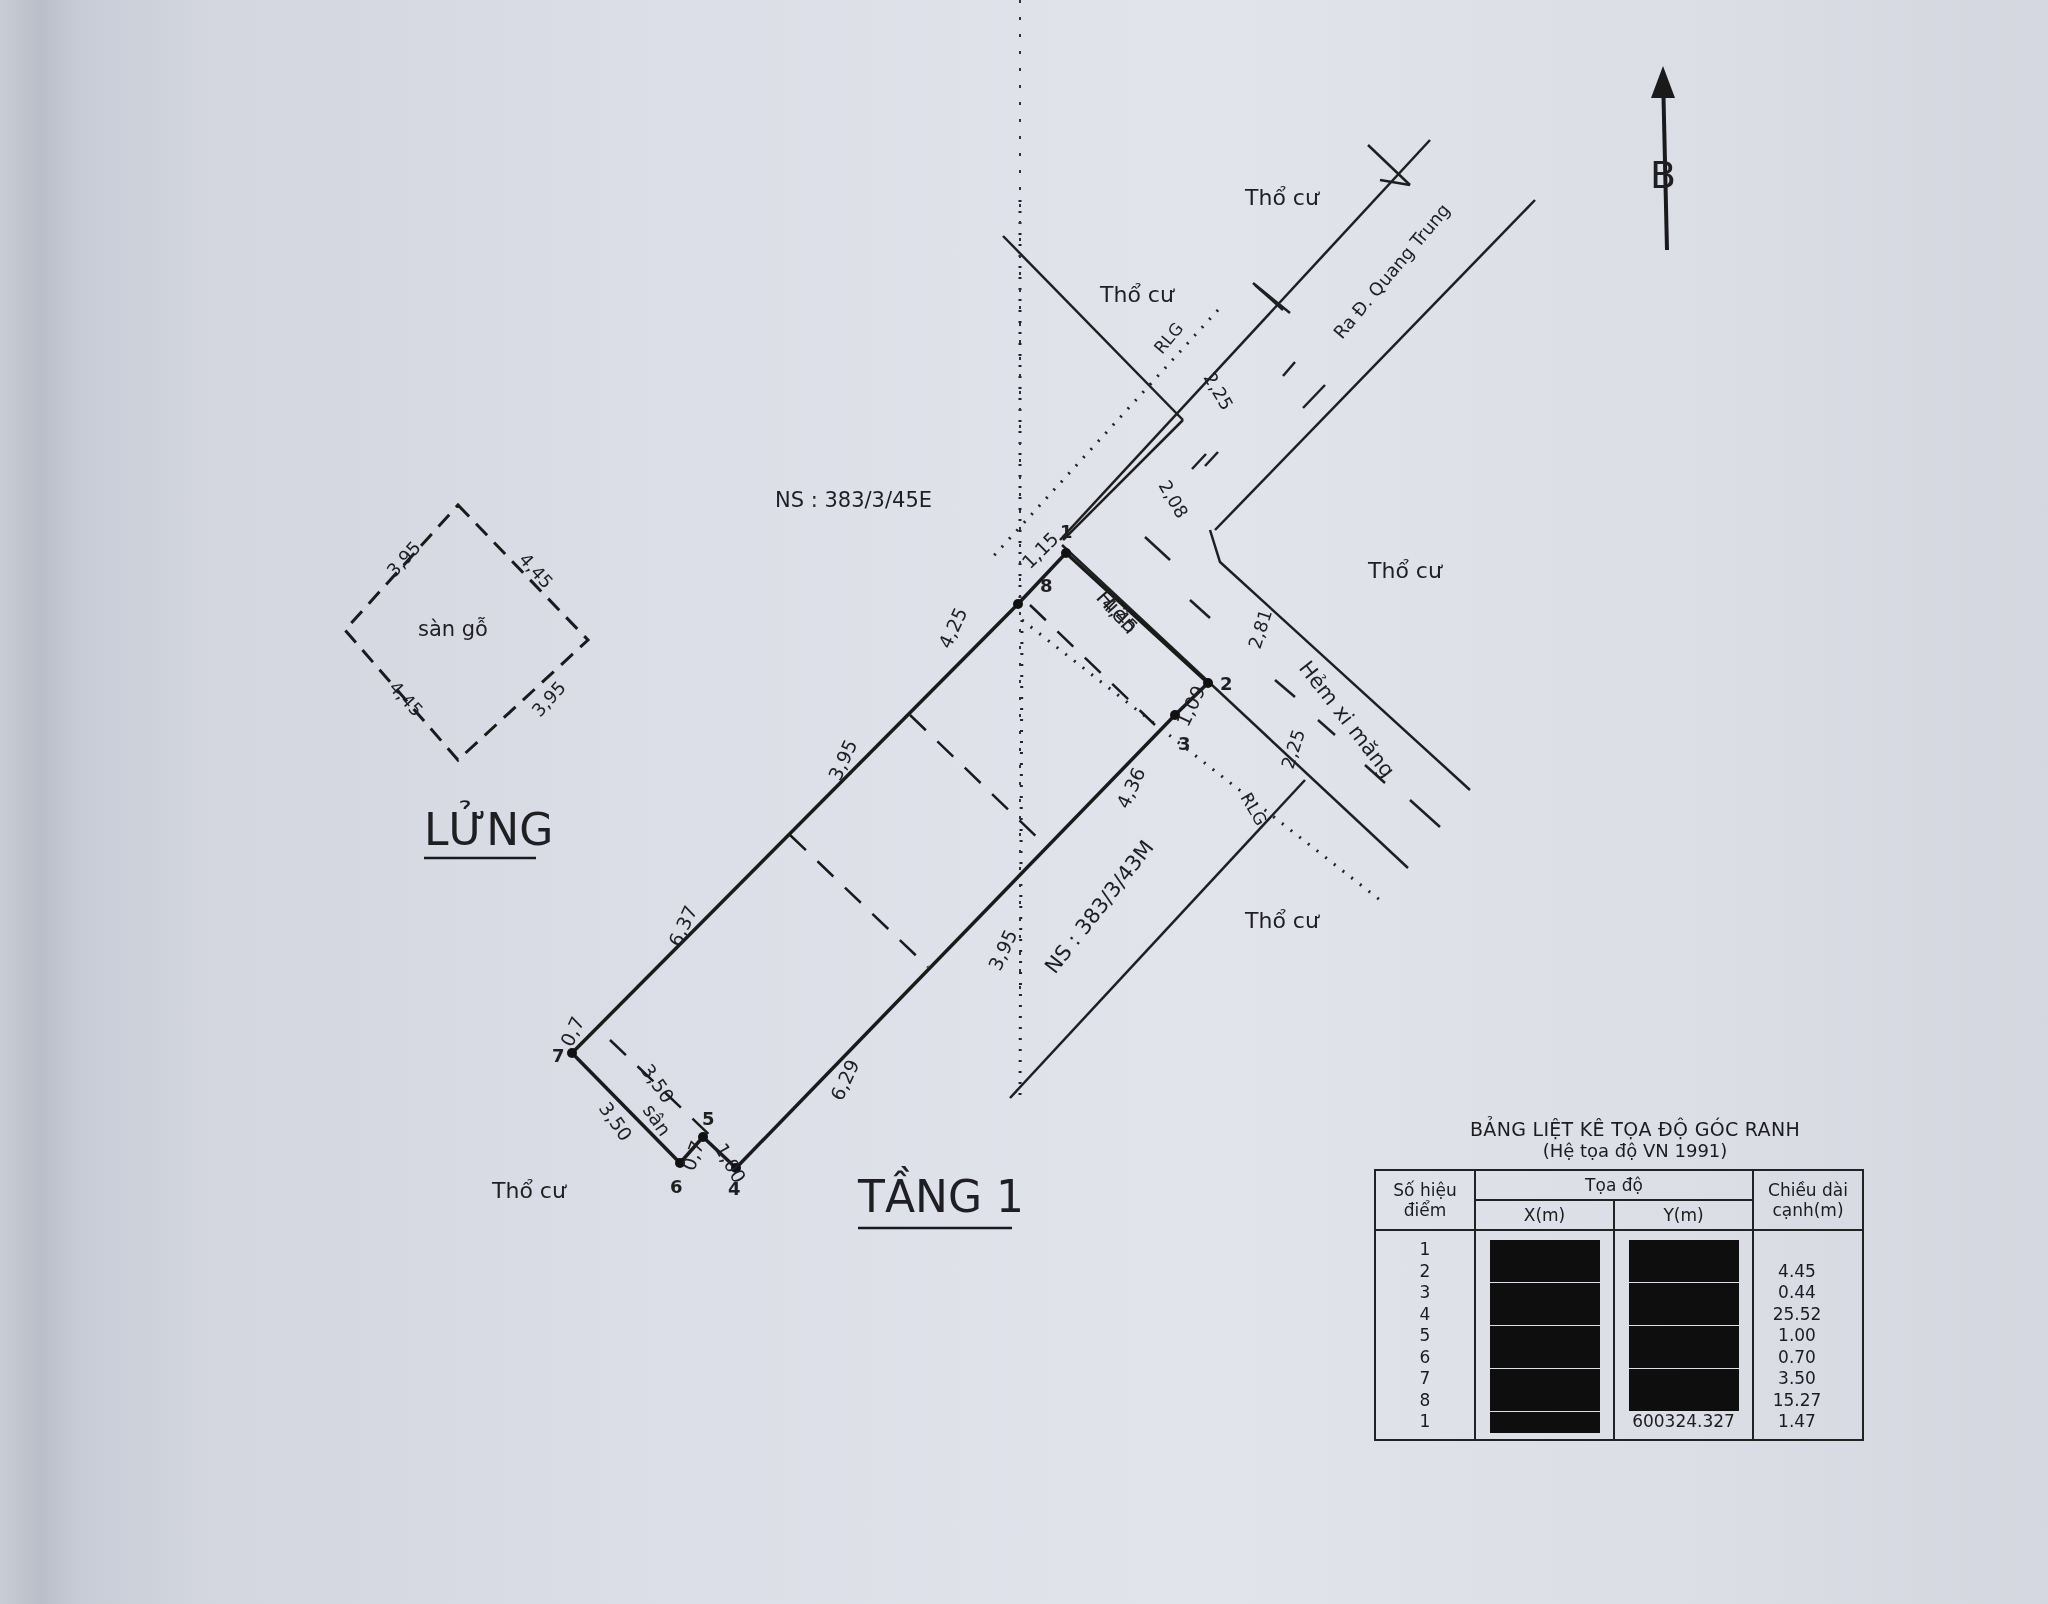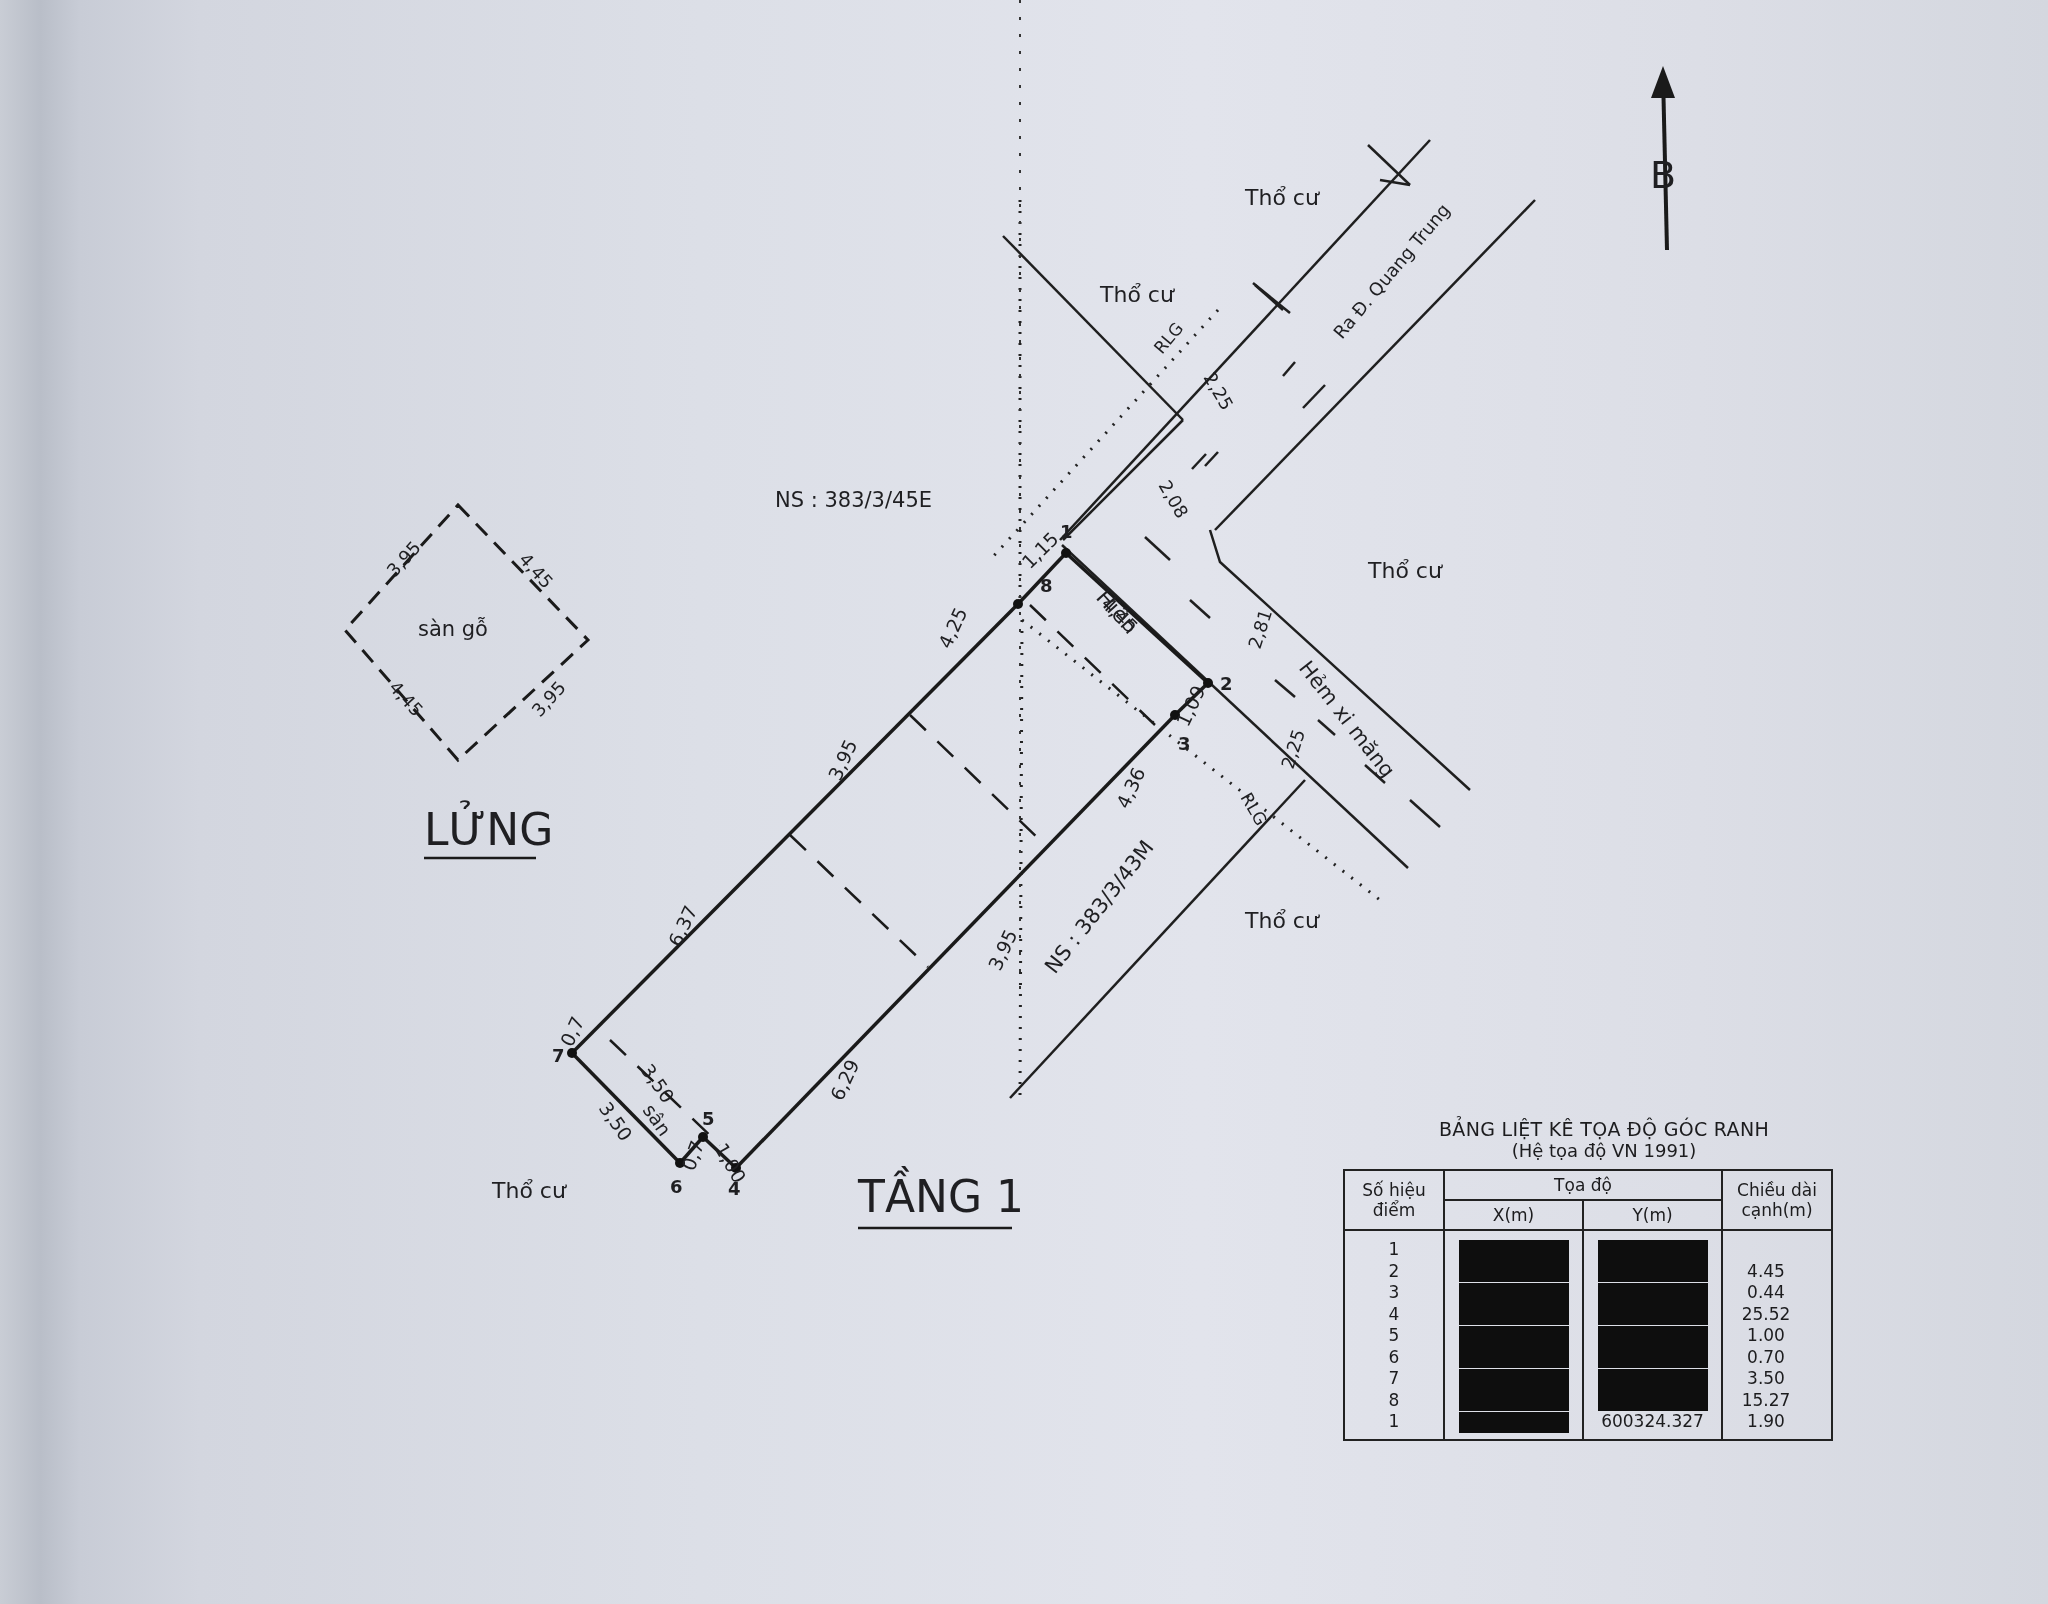--- a/index.html
+++ b/index.html
@@ -7,21 +7,21 @@
     width:2048px; height:1604px; overflow:hidden;
     background: linear-gradient(90deg, #c9cdd5 0px, #b9bec8 40px, #c8ccd6 80px, #d3d6df 200px, #dcdfe7 700px, #e2e4ec 1200px, #dcdee6 1700px, #d4d7df 2048px);
     font-family: "Liberation Sans", sans-serif;
     color:#1c1c1e;
     position:relative;
   }
   svg.plan { position:absolute; left:0; top:0; }
   .lbl { font-family: "DejaVu Sans", sans-serif; fill:#1f1f22; }
   .title-lbl { font-family: "DejaVu Sans", sans-serif; fill:#1f1f22; font-size:44px; }
   .table-wrap {
-    position:absolute; left:1299px; top:1118px; width:522px;padding-left:44px;
+    position:absolute; left:1330px; top:1118px; width:522px;padding-left:44px;
   }
   .tbl-title { text-align:center; font-family:"DejaVu Sans", sans-serif; font-size:19px; letter-spacing:0.3px; }
   .tbl-sub { text-align:center; font-family:"DejaVu Sans", sans-serif; font-size:18px; margin-bottom:8px; }
   table.coords { border-collapse:collapse; width:490px; font-family:"DejaVu Sans", sans-serif; font-size:17px; }
   table.coords th, table.coords td { border-left:2px solid #222; border-right:2px solid #222; text-align:center; padding:0 4px; }
   table.coords thead th { border:2px solid #222; font-weight:normal; padding:4px;margin-left:20px; }
   table.coords tbody td { line-height:21.5px; height:21.5px; }
   table.coords tbody tr:first-child td { padding-top:8px; }
   table.coords tbody tr:last-child td { padding-bottom:6px; border-bottom:2px solid #222; }
   .redact { display:inline-block; background:#0e0e0e; height:21px; vertical-align:middle; }
@@ -255,17 +255,17 @@
       <tr>
         <td>8</td>
         <td><span class="redact" style="width:110px"></span></td>
         <td><span class="redact" style="width:110px"></span></td>
         <td class="len">15.27</td>
       </tr>
       <tr>
         <td>1</td>
         <td><span class="redact" style="width:110px"></span></td>
         <td>600324.327</td>
-        <td class="len">1.90</td>
+        <td class="len">1.47</td>
       </tr>
     </tbody>
   </table>
 </div>
 
 </body></html>

